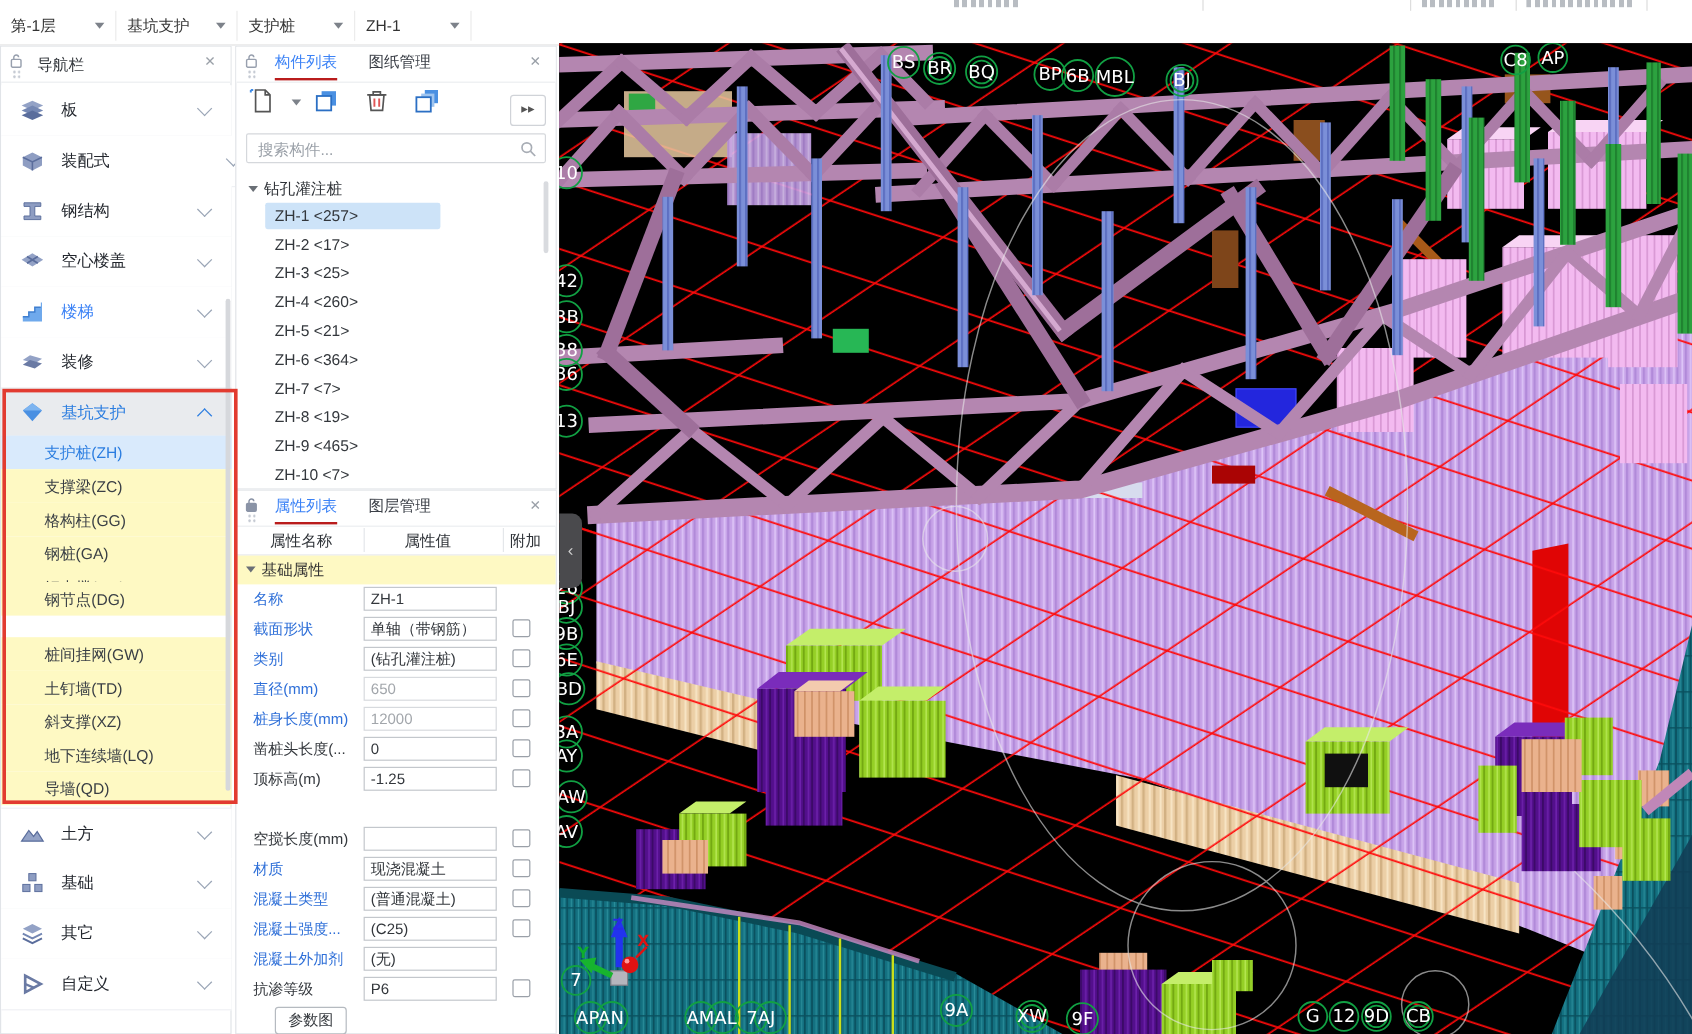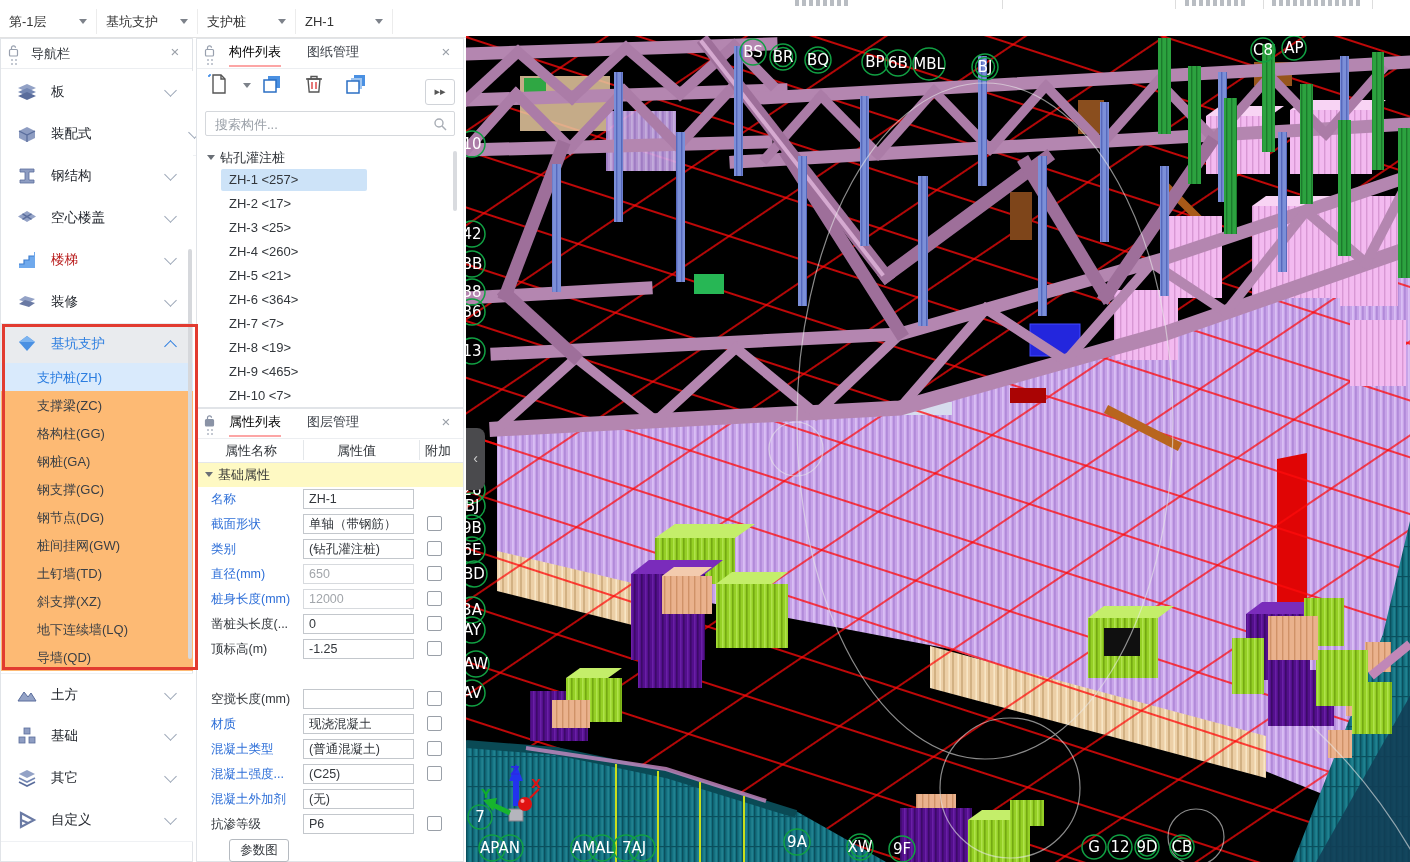--- a/index.html
+++ b/index.html
@@ -10,34 +10,34 @@
   .toolbar{left:0;top:0;width:1410px;height:37px;background:#fff;border-bottom:1px solid #e2e2e2;}
   .dd{top:9px;height:25px;line-height:25px;border-right:1px solid #ececec;}
   .dd .lbl{position:absolute;left:9px;top:0;}
   .caret{position:absolute;right:9px;top:10px;width:0;height:0;border-left:4px solid transparent;border-right:4px solid transparent;border-top:5px solid #7d828a;}
   .sliver{top:0;height:6px;background:repeating-linear-gradient(90deg,#9aa0a8 0 4px,#fff 4px 7px);opacity:.7;}
   .vsep{top:0;width:1px;height:9px;background:#ddd;}
   
   .panel{background:#fff;border:1px solid #e1e4e8;box-sizing:border-box;}
   .phead{position:absolute;left:0;top:0;right:0;height:29px;border-bottom:1px solid #eceef1;background:#fff;}
   .ptab{position:absolute;top:0;height:26px;line-height:26px;font-size:13px;color:#3c4048;}
-  .ptab.active{color:#000000;border-bottom:2px solid #fca5a5;}
+  .ptab.active{color:#3b82f6;border-bottom:2px solid #b91c1c;}
   .closex{position:absolute;top:4px;right:8px;width:18px;height:18px;line-height:18px;text-align:center;color:#9aa0a8;font-size:15px;}
   .lock{position:absolute;left:7px;top:5px;}
   .dots{position:absolute;left:9px;top:19px;width:7px;height:8px;
     background-image:radial-gradient(#c4c9d2 1px,transparent 1.2px);background-size:4px 4px;}
   
   .sbitem{left:0;width:192px;height:42px;border-bottom:1px solid #eff1f4;background:#fff;}
   .sbicon{position:absolute;left:14px;top:9px;width:24px;height:24px;}
   .sblabel{position:absolute;left:50px;top:12px;font-size:13.5px;color:#23272e;}
   .chev{position:absolute;right:18px;top:15px;width:8px;height:8px;border-right:1.6px solid #9aa5b6;border-bottom:1.6px solid #9aa5b6;transform:rotate(45deg);}
   .chev.up{transform:rotate(225deg);border-color:#2b7de0;top:19px;}
   .grouprow{background:#e9ebee;}
   .grouprow .sblabel{color:#2b7de0;}
-  .subitem{left:0;width:192px;height:28px;background:#fdba74;}
+  .subitem{left:0;width:192px;height:28px;background:#fef9c3;}
   .subitem .sblabel{left:36px;top:6px;font-size:13px;color:#3a3f45;}
   .subitem.sel{background:#d9eafc;}
   .subitem.sel .sblabel{color:#2b7de0;}
   .redbox{border:3px solid #e23b30;box-sizing:border-box;z-index:60;pointer-events:none;}
   .sbscroll{left:187px;width:4px;background:#d6d8dc;border-radius:2px;}
   
   .toolbtn{position:absolute;top:32px;width:34px;height:34px;}
   .searchbox{position:absolute;left:8px;top:72px;width:250px;height:25px;border:1px solid #d5d8dc;border-radius:2px;box-sizing:border-box;}
   .searchbox .ph{position:absolute;left:9px;top:4px;color:#9aa0a8;font-size:13px;}
   .treegroup{position:absolute;left:10px;top:110px;font-size:13px;color:#2f3338;}
@@ -135,21 +135,21 @@
             <path d="M7.5 7.8l9 5.5M16.5 7.8l-9 5.5" stroke="#5a6d9c" stroke-width="1.4"></path>
           </svg></span>
       <span class="sblabel">空心楼盖</span>
         <span class="chev"></span>
     </div>
     <div class="abs sbitem" style="top:200px;">
       <span class="sbicon"><svg width="24" height="24" viewBox="0 0 24 24">
             <path d="M4 20v-4h5v-4h5v-4h5V4h1v16z" fill="#6fa9ec"></path>
             <path d="M4 16h5v-4h5V8h5" fill="none" stroke="#3f7fd0" stroke-width="1.2"></path>
           </svg></span>
-      <span class="sblabel" style="color:#b91c1c;font-family:Liberation Mono, monospace;">楼梯</span>
+      <span class="sblabel" style="color:#3b82f6;font-family:Liberation Mono, monospace;">楼梯</span>
         <span class="chev"></span>
     </div>
     <div class="abs sbitem" style="top:242px;">
       <span class="sbicon"><svg width="24" height="24" viewBox="0 0 24 24">
             <path d="M4 10l6-4 10 3-6 4z" fill="#93a2c6"></path>
             <path d="M4 14l6-4 10 3-6 4z" fill="#6a7aa4"></path>
           </svg></span>
       <span class="sblabel">装修</span>
         <span class="chev"></span>
     </div>
@@ -170,21 +170,21 @@
       </div>
     <div class="abs subitem" style="top:380px;">
         <span class="sblabel">格构柱(GG)</span>
       </div>
     <div class="abs subitem" style="top:408px;">
         <span class="sblabel">钢桩(GA)</span>
       </div>
     <div class="abs subitem" style="top:436px;">
         <span class="sblabel">钢支撑(GC)</span>
       </div>
-    <div class="abs subitem" style="top:464px;">
+    <div class="abs subitem" style="top:446px;">
         <span class="sblabel">钢节点(DG)</span>
       </div>
     <div class="abs subitem" style="top:492px;">
         <span class="sblabel">桩间挂网(GW)</span>
       </div>
     <div class="abs subitem" style="top:520px;text-align:center;">
         <span class="sblabel">土钉墙(TD)</span>
       </div>
     <div class="abs subitem" style="top:548px;">
         <span class="sblabel">斜支撑(XZ)</span>

